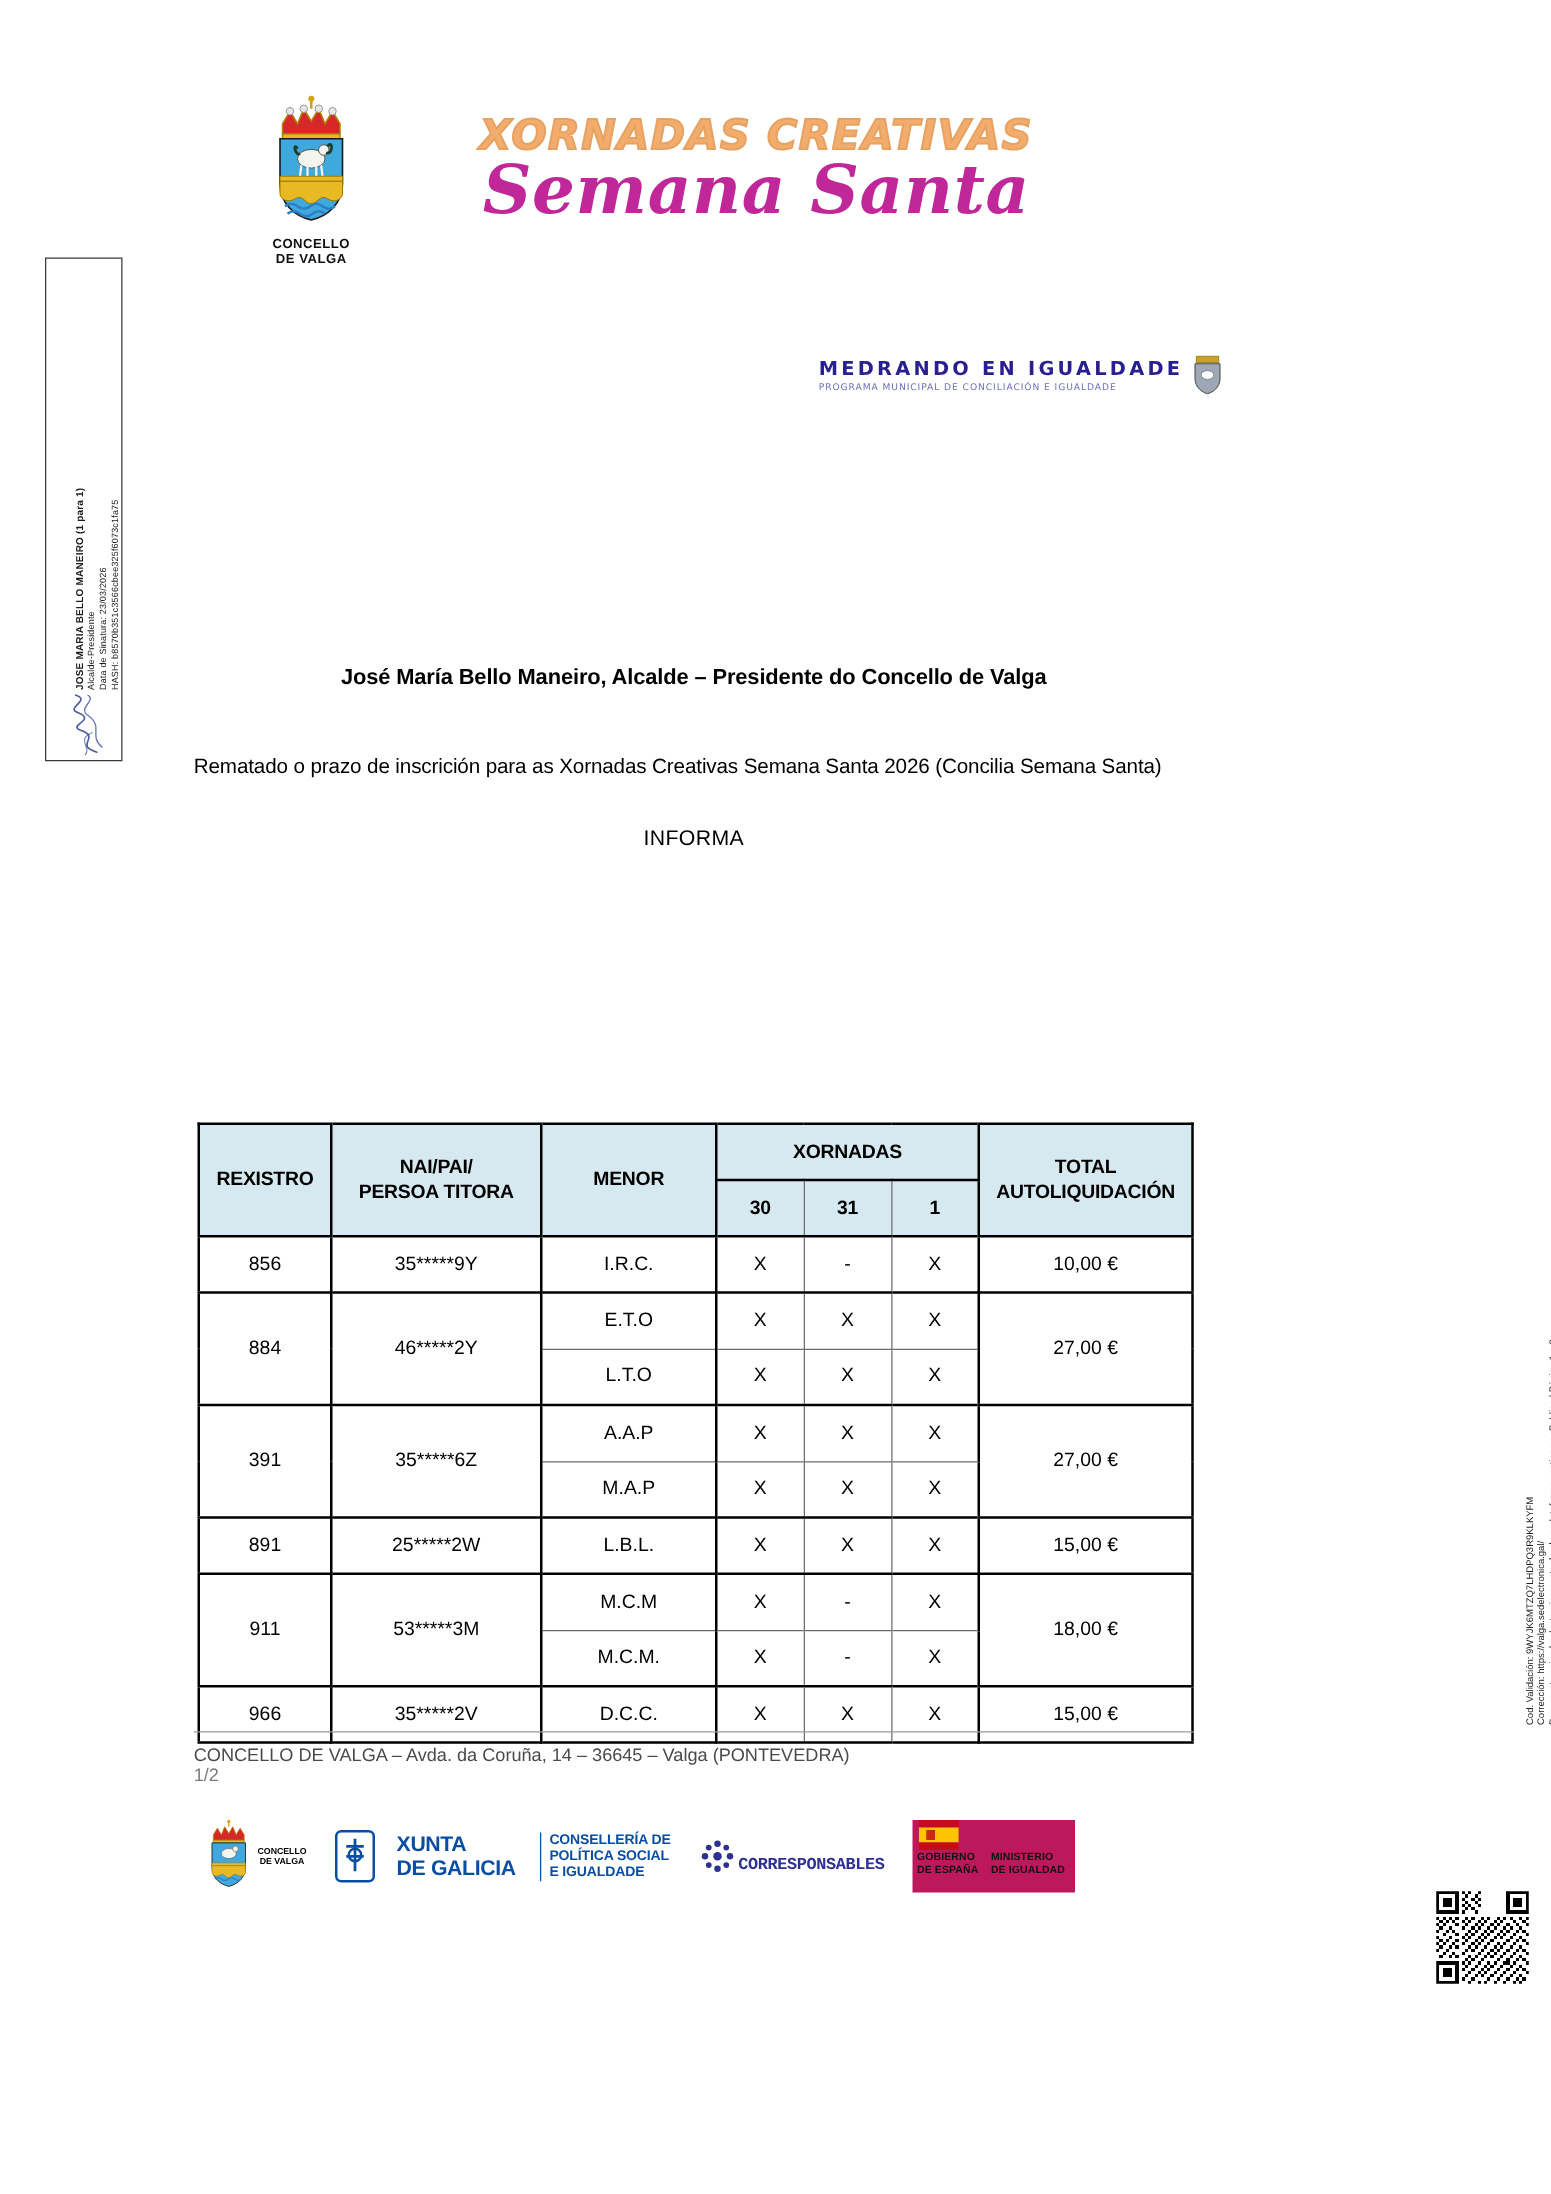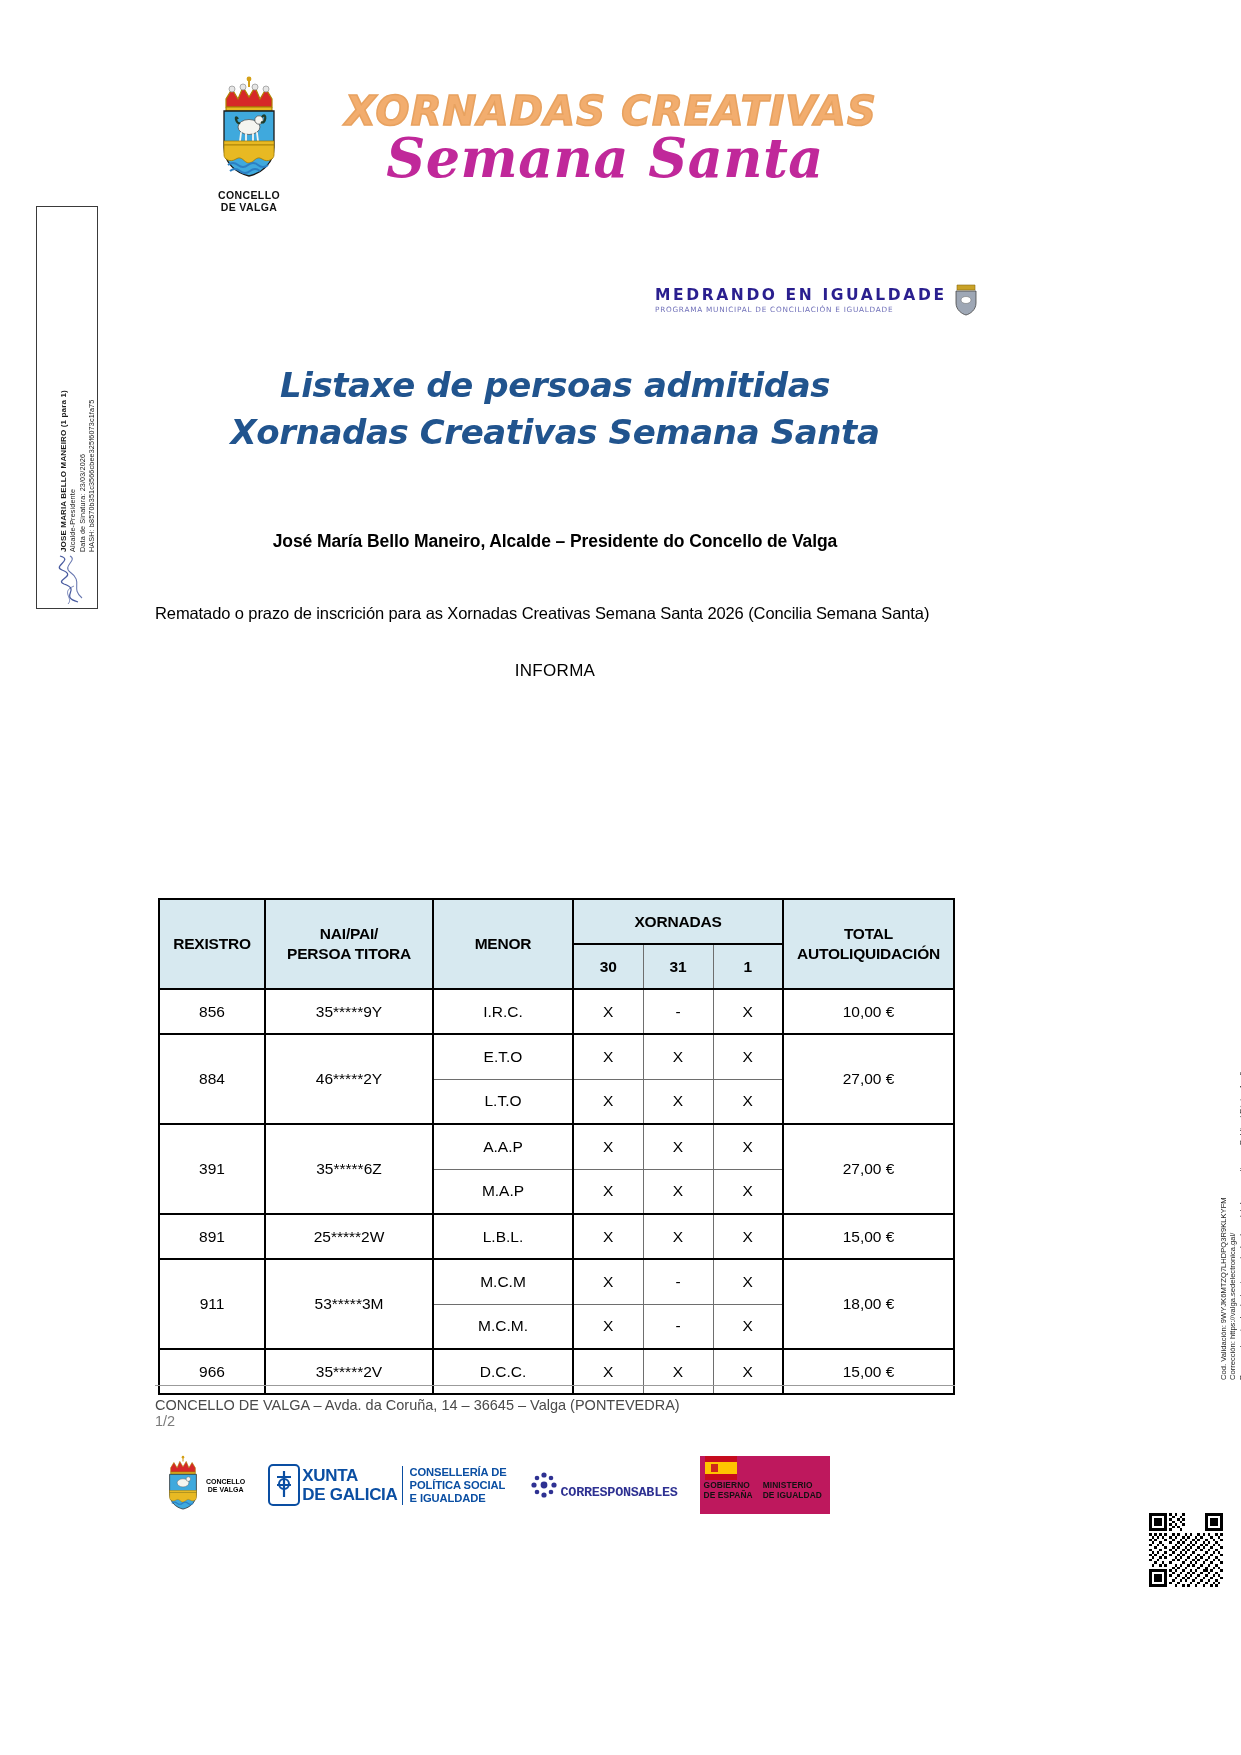--- a/index.html
+++ b/index.html
@@ -92,21 +92,21 @@
     position: absolute;
     left: 345px;
     top: 88px;
     width: 520px;
     height: 125px;
   }
   .art-line1 {
     font-family: "DejaVu Sans", sans-serif;
     font-weight: bold;
     font-style: italic;
-    font-size: 40px;
+    font-size: 33px;
     letter-spacing: 1.2px;
     color: #f2ad6e;
     -webkit-text-stroke: 1.6px #e8a260;
     text-align: center;
     white-space: nowrap;
   }
   .art-line2 {
     font-family: "DejaVu Serif", serif;
     font-style: italic;
     font-weight: bold;
@@ -271,21 +271,21 @@
     gap: 22px;
   }
   .logo-cell { display: flex; align-items: center; }
   .valga-foot { text-align: center; }
   .valga-foot .vf-label {
     font-size: 7px;
     font-weight: bold;
     line-height: 8px;
     margin-top: 1px;
   }
-  .xunta-block { display: flex; align-items: center; gap: 1px; }
+  .xunta-block { display: flex; align-items: center; gap: 16px; }
   .xunta-words {
     font-size: 17px;
     line-height: 19px;
     color: #0a4ea2;
     font-weight: 600;
     letter-spacing: -0.3px;
   }
   .xunta-words .w2 { font-weight: 700; }
   .cons-words {
     font-size: 11.2px;
@@ -418,24 +418,20 @@
       <div class="med-l1">MEDRANDO EN IGUALDADE</div>
       <div class="med-l2">PROGRAMA MUNICIPAL DE CONCILIACIÓN E IGUALDADE</div>
     </div>
     <svg class="med-crest" viewBox="0 0 26 34">
       <path d="M3 8 L23 8 L23 20 C23 27, 17 31, 13 32 C9 31, 3 27, 3 20 Z" fill="#9ea7b5" stroke="#444" stroke-width="0.8"></path>
       <path d="M4 2 L22 2 L22 7 L4 7 Z" fill="#c9a227" stroke="#8a6d10" stroke-width="0.6"></path>
       <ellipse cx="13" cy="17" rx="5" ry="3.5" fill="#fff" stroke="#666" stroke-width="0.5"></ellipse>
     </svg>
   </div>
 
-  <div class="doc-title">
-    <div>Listaxe de persoas admitidas</div>
-    <div>Xornadas Creativas Semana Santa</div>
-  </div>
 
   <div class="body-wrap">
     <div class="alcalde-line">José María Bello Maneiro, Alcalde – Presidente do Concello de Valga</div>
 
     <p class="para">Rematado o prazo de inscrición para as Xornadas Creativas Semana Santa 2026 (Concilia Semana Santa)</p>
 
     <div class="informa">INFORMA</div>
 
 
   </div>

